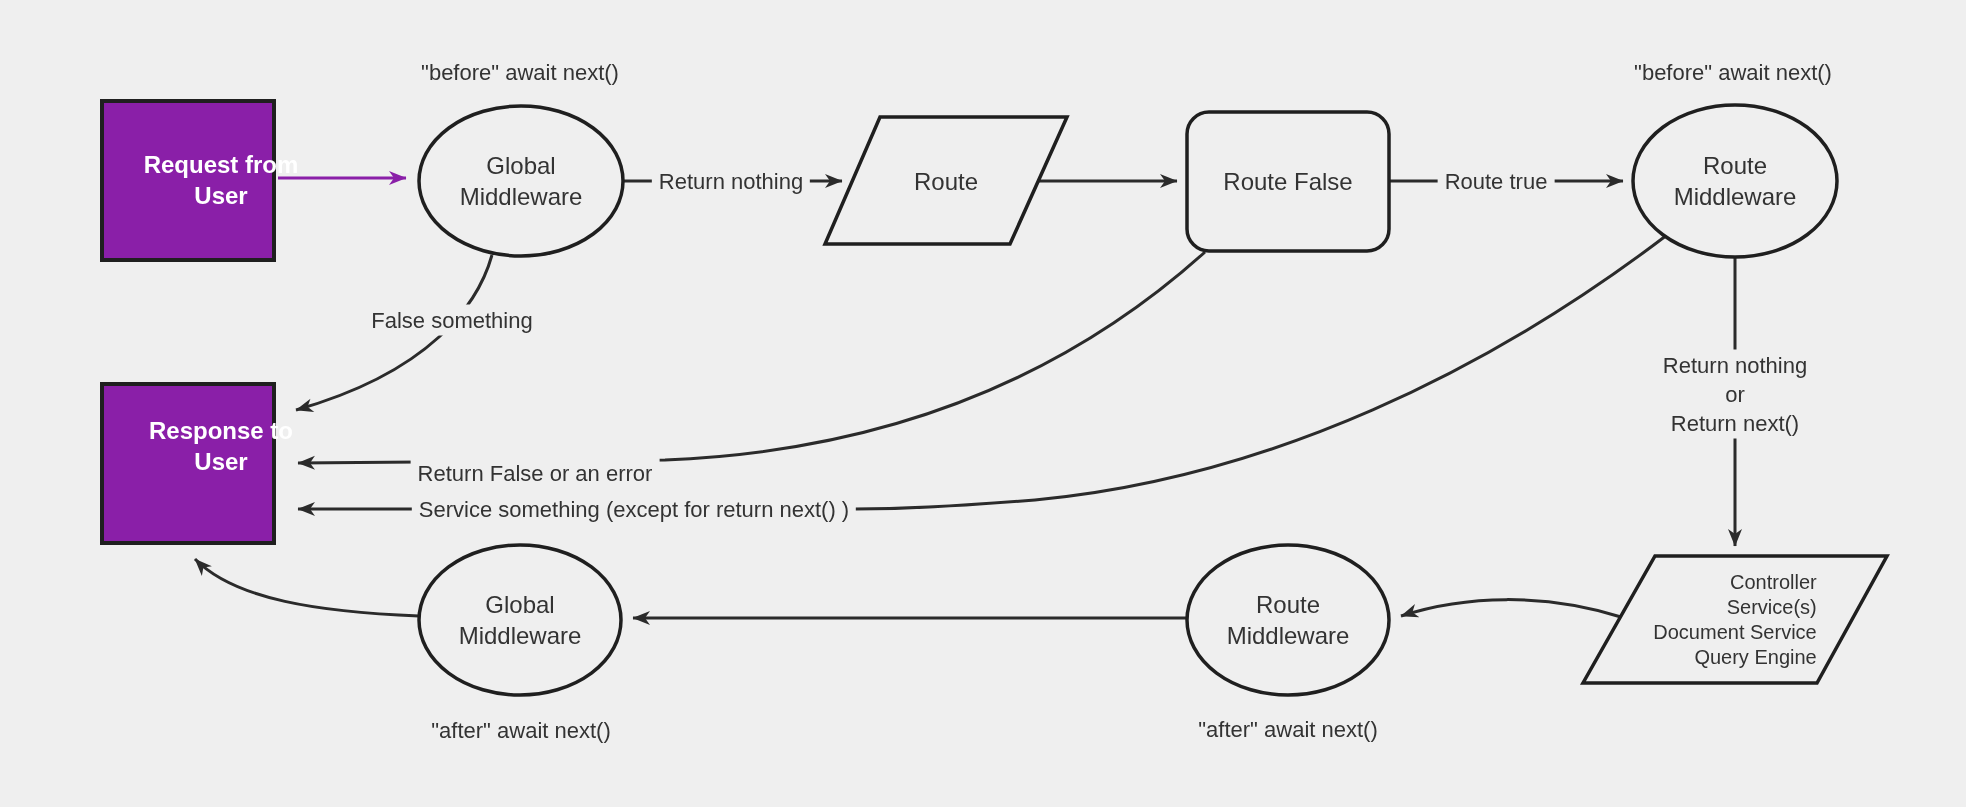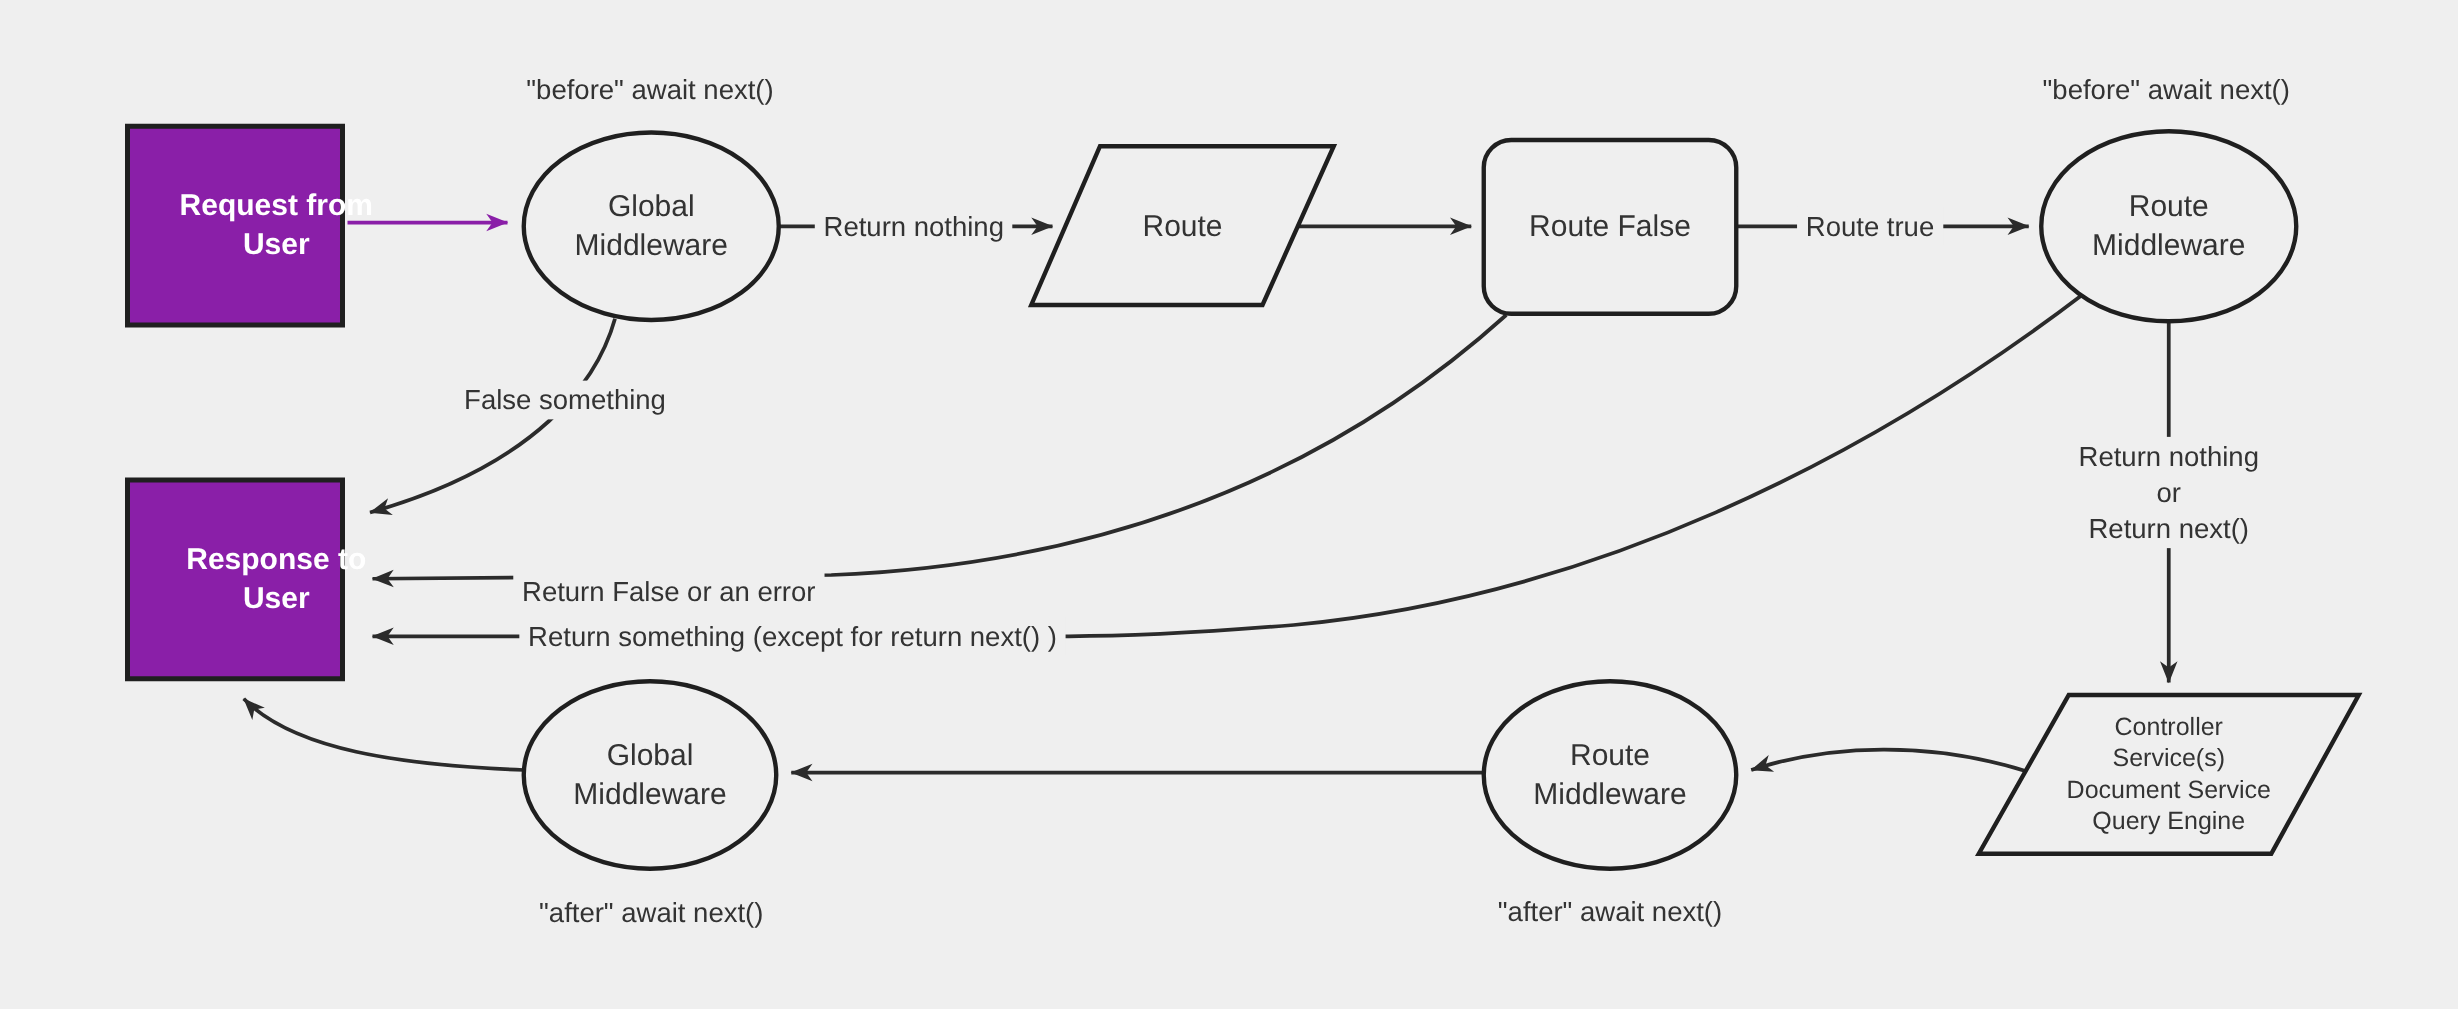--- a/index.html
+++ b/index.html
@@ -20,21 +20,21 @@
   .canvas{position:relative;width:1966px;height:807px;}
   .canvas svg{position:absolute;left:0;top:0;}
   .lbl{
     position:absolute;
     transform:translate(-50%,-50%);
     text-align:center;
     white-space:pre-line;
     color:var(--text);
   }
   .node-label{font-size:24px;line-height:31px;}
-  .node-label.small{font-size:20px;line-height:25px;}
+  .node-label.small{font-size:20px;line-height:25px;text-align:right;}
   .box-label{font-size:24px;line-height:31px;font-weight:bold;color:var(--text-light);margin-left:33px;}
   .edge-label{font-size:22px;line-height:29px;background:var(--bg);padding:1px 7px;}
   .edge-label.no-bg{background:transparent;}
 </style>
 </head>
 <body>
 
 <div class="canvas">
 
   <svg width="1966" height="807" viewBox="0 0 1966 807">
@@ -81,29 +81,29 @@
   <div class="lbl node-label" style="left:1735px;top:181px">Route
 Middleware</div>
   <div class="lbl node-label small" style="left:1735px;top:620px">Controller
 Service(s)
 Document Service
 Query Engine</div>
   <div class="lbl node-label" style="left:1288px;top:620px">Route
 Middleware</div>
   <div class="lbl node-label" style="left:520px;top:620px">Global
 Middleware</div>
-  <div class="lbl box-label" style="left:188px;top:463px">Response to
+  <div class="lbl box-label" style="left:188px;top:446px">Response to
 User</div>
 
   <div class="lbl edge-label no-bg" style="left:520px;top:72px">"before" await next()</div>
   <div class="lbl edge-label no-bg" style="left:1733px;top:72px">"before" await next()</div>
   <div class="lbl edge-label" style="left:731px;top:181px">Return nothing</div>
   <div class="lbl edge-label" style="left:1496px;top:181px">Route true</div>
   <div class="lbl edge-label" style="left:452px;top:320px">False something</div>
   <div class="lbl edge-label" style="left:535px;top:473px">Return False or an error</div>
-  <div class="lbl edge-label" style="left:634px;top:509px">Return something (except for return next() )</div>
+  <div class="lbl edge-label" style="left:634px;top:509px">Service something (except for return next() )</div>
   <div class="lbl edge-label" style="left:1735px;top:394px">Return nothing
 or
 Return next()</div>
   <div class="lbl edge-label no-bg" style="left:521px;top:730px">"after" await next()</div>
   <div class="lbl edge-label no-bg" style="left:1288px;top:729px">"after" await next()</div>
 
 </div>
 
 </body></html>

